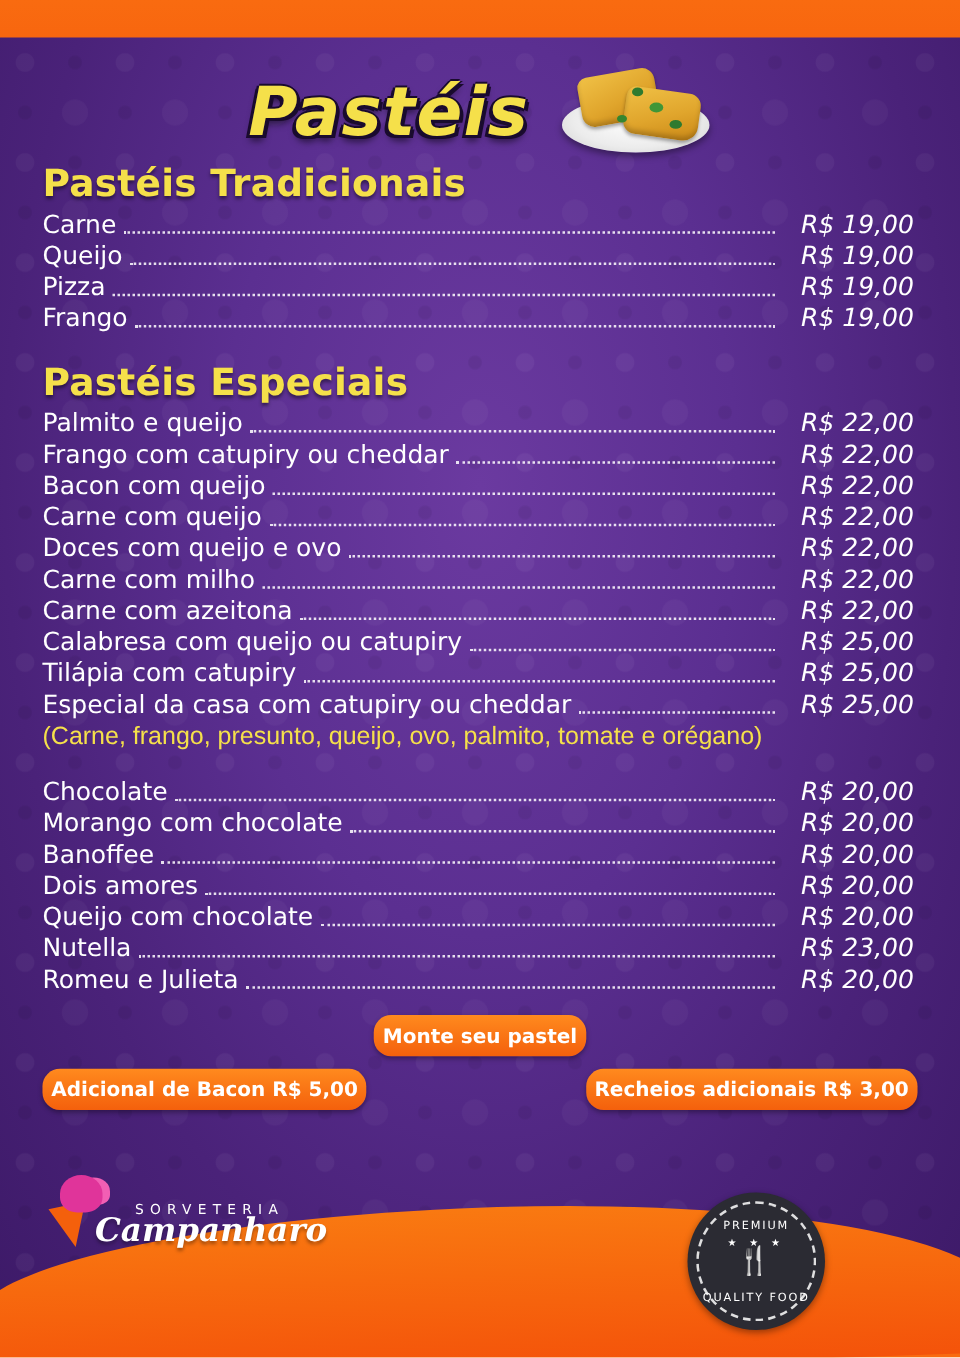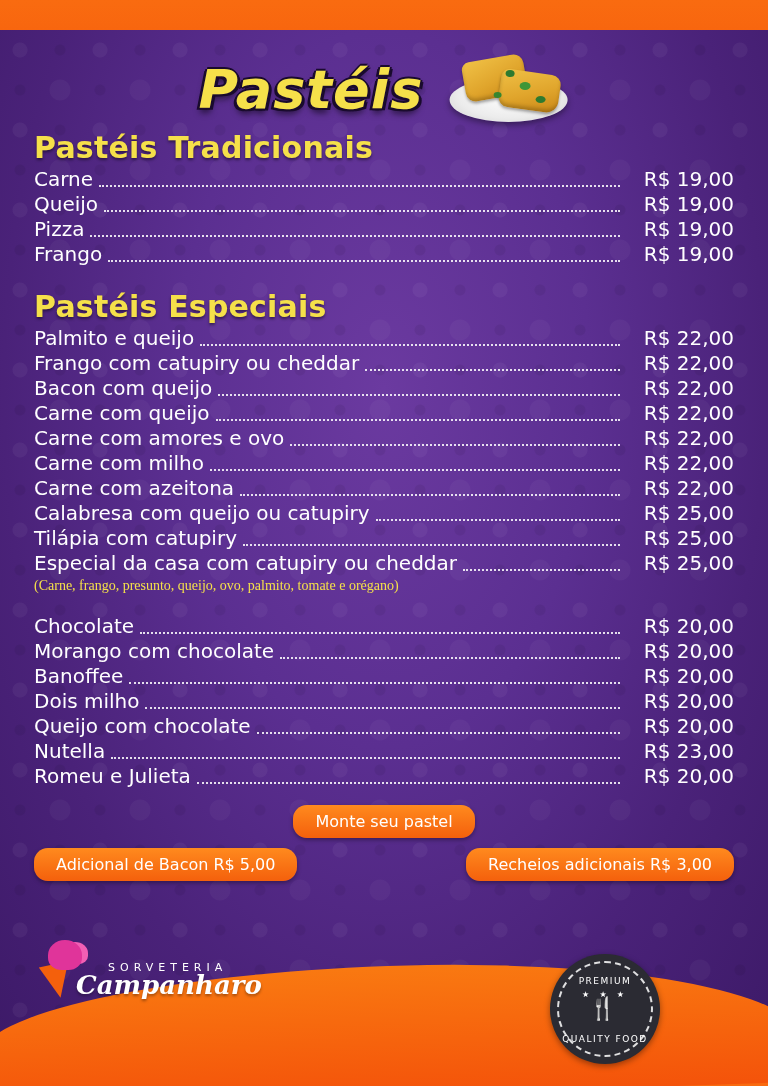--- a/index.html
+++ b/index.html
@@ -128,40 +128,41 @@
   .row .name { white-space: nowrap; }
   .row .dots {
     flex: 1 1 auto;
     margin: 0 4px 5px 6px;
     border-bottom: 2px dotted rgba(255,255,255,.85);
     min-width: 10px;
   }
   .row .price {
     white-space: nowrap;
     width: 96px;
-    text-align: right;
+    text-align: center;
     padding-left: 14px;
+    font-style: italic;
   }
   .note {
     color: #f5e04a;
-    font-size: 14px;
-    font-family: Liberation Serif, serif;
+    font-size: 20px;
+    font-family: Liberation Sans, sans-serif;
     margin-top: 2px;
   }
 
   
   .buttons-area { margin-top: 16px; }
   .btn {
     display: inline-block;
     background: linear-gradient(180deg, #ff8a1e 0%, #f4600c 100%);
     color: #ffffff;
     font-family: "DejaVu Sans", sans-serif;
     font-size: 16px;
-    font-weight: 400;
-    padding: 7px 22px;
+    font-weight: 700;
+    padding: 7px 7px;
     border-radius: 14px;
     box-shadow: 0 2px 4px rgba(0,0,0,.35);
     text-align: center;
   }
   .btn-center-wrap { text-align: center; }
   .btn-row {
     display: flex;
     justify-content: space-between;
     margin-top: 10px;
   }
@@ -334,21 +335,21 @@
               <span class="name">Bacon com queijo</span>
               <span class="dots"></span>
               <span class="price">R$ 22,00</span>
             </div>
             <div class="row">
               <span class="name">Carne com queijo</span>
               <span class="dots"></span>
               <span class="price">R$ 22,00</span>
             </div>
             <div class="row">
-              <span class="name">Carne com amores e ovo</span>
+              <span class="name">Doces com queijo e ovo</span>
               <span class="dots"></span>
               <span class="price">R$ 22,00</span>
             </div>
             <div class="row">
               <span class="name">Carne com milho</span>
               <span class="dots"></span>
               <span class="price">R$ 22,00</span>
             </div>
             <div class="row">
               <span class="name">Carne com azeitona</span>
@@ -385,21 +386,21 @@
               <span class="name">Morango com chocolate</span>
               <span class="dots"></span>
               <span class="price">R$ 20,00</span>
             </div>
             <div class="row">
               <span class="name">Banoffee</span>
               <span class="dots"></span>
               <span class="price">R$ 20,00</span>
             </div>
             <div class="row">
-              <span class="name">Dois milho</span>
+              <span class="name">Dois amores</span>
               <span class="dots"></span>
               <span class="price">R$ 20,00</span>
             </div>
             <div class="row">
               <span class="name">Queijo com chocolate</span>
               <span class="dots"></span>
               <span class="price">R$ 20,00</span>
             </div>
             <div class="row">
               <span class="name">Nutella</span>

